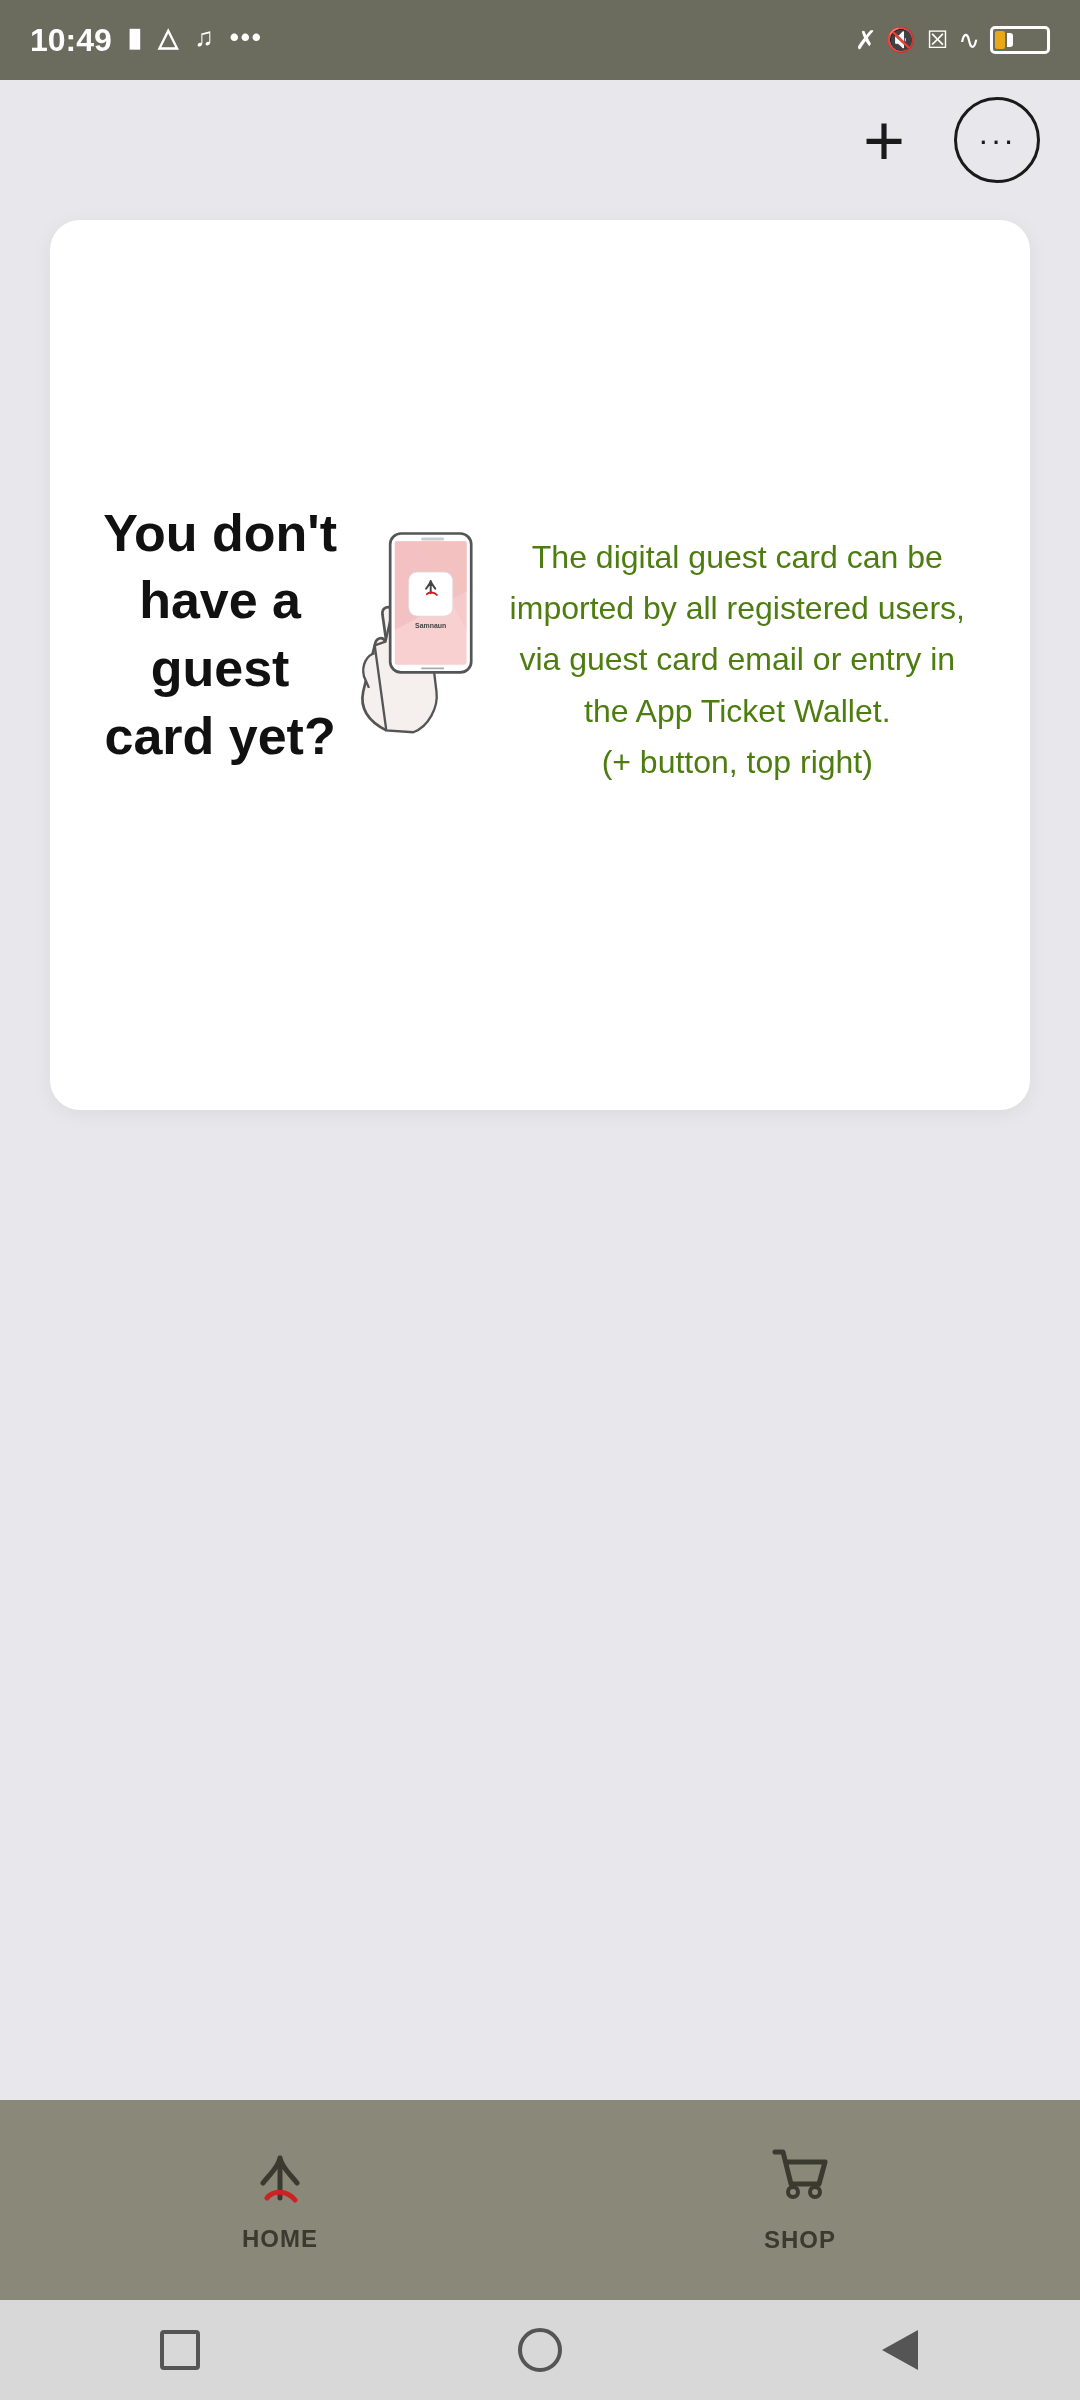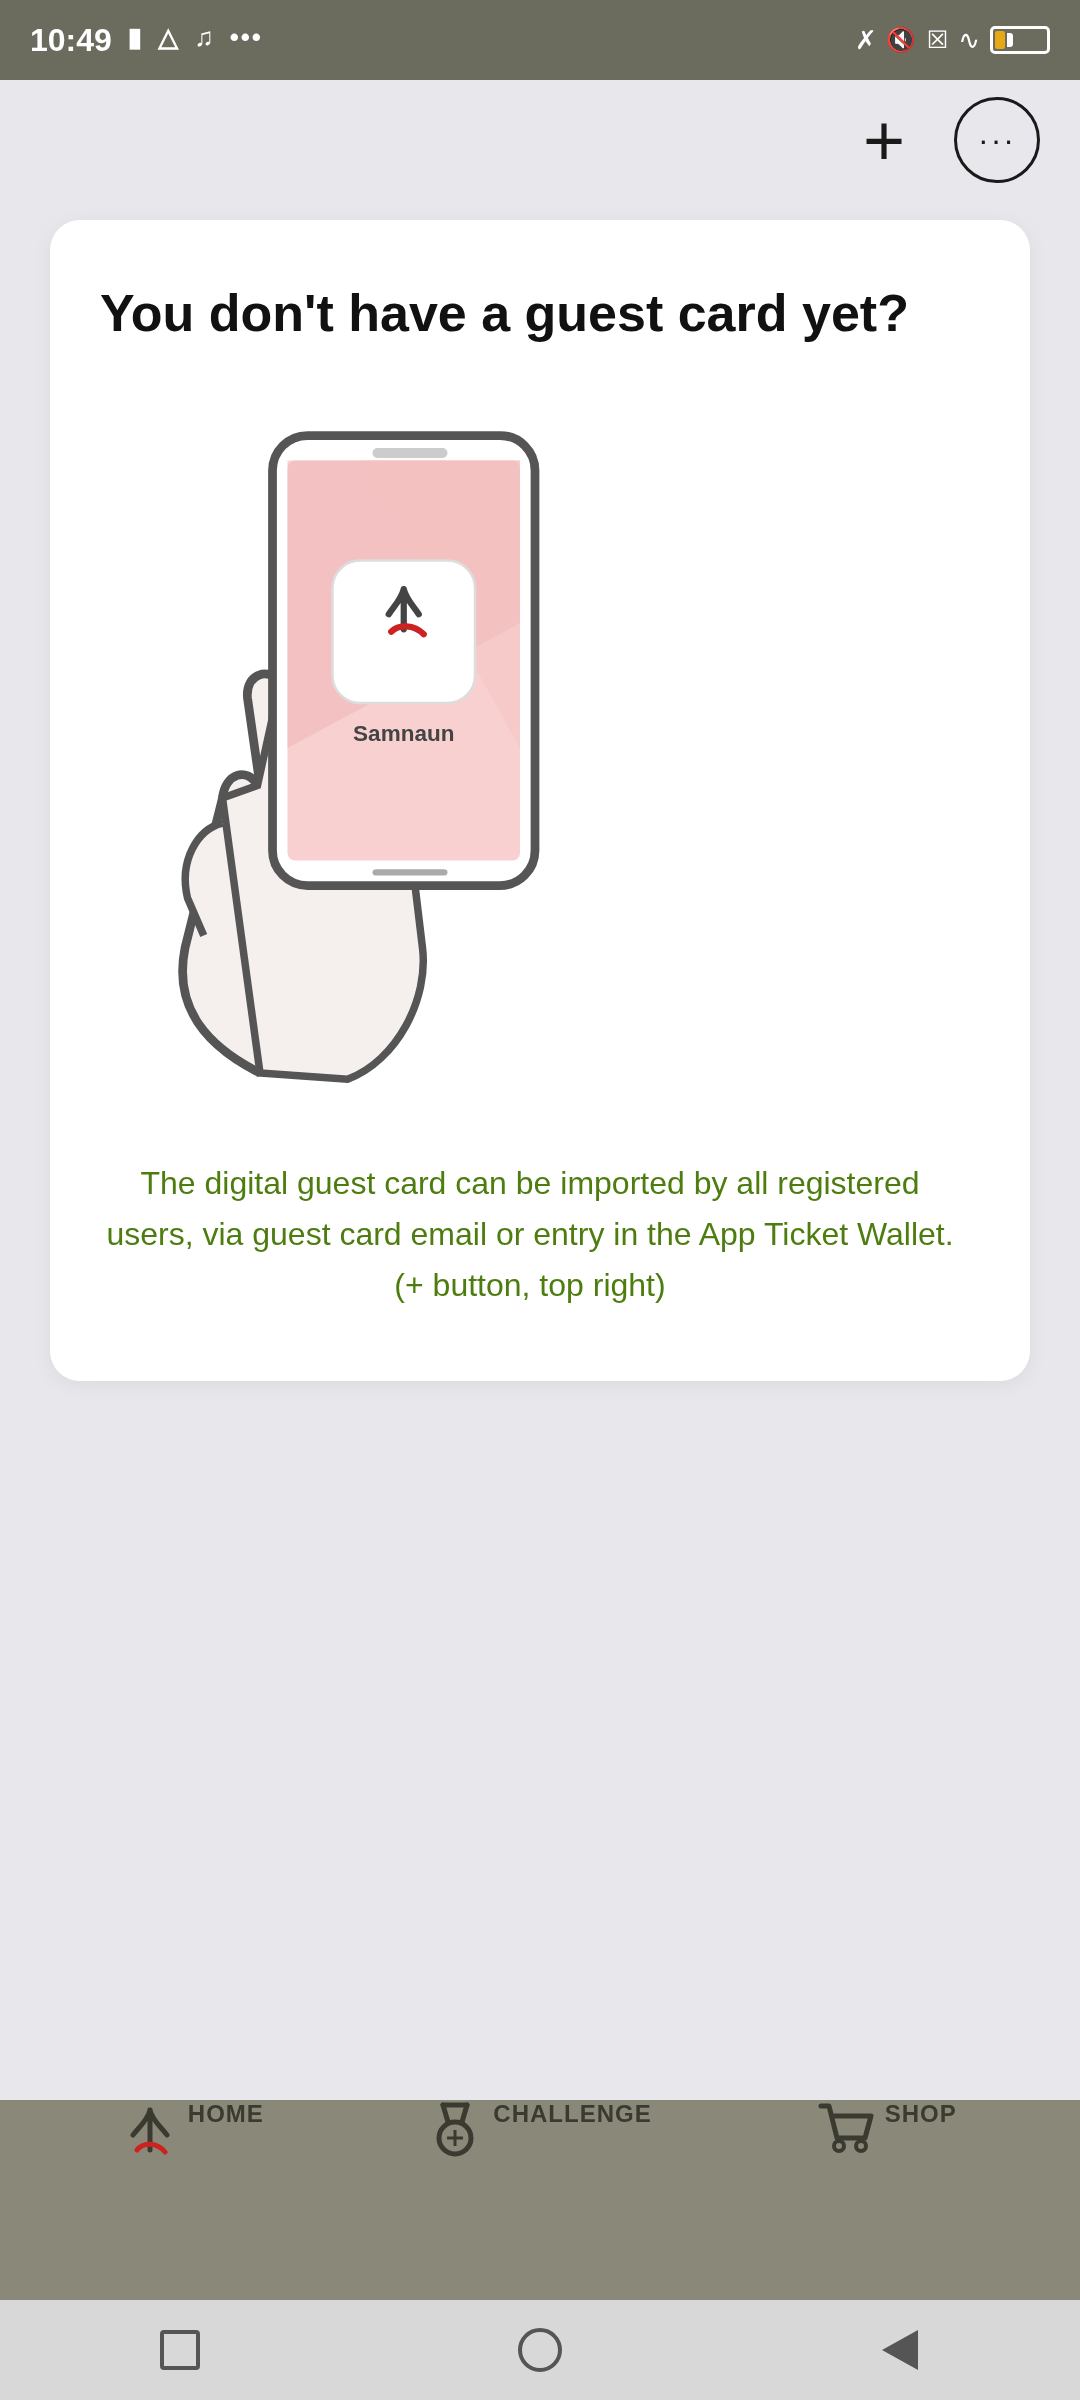--- a/index.html
+++ b/index.html
@@ -126,22 +126,21 @@
     }
 
     
     .card {
       background: #fff;
       border-radius: 30px;
       width: 100%;
       max-width: 980px;
       padding: 60px 50px 70px 50px;
       display: flex;
-      flex-direction: column;
-      align-items: flex-start;
+      align-items: center;
       box-shadow: 0 4px 20px rgba(0,0,0,0.06);
     }
 
     .card-title {
       font-size: 52px;
       font-weight: 800;
       color: #111;
       text-align: center;
       line-height: 1.3;
       margin-bottom: 50px;
@@ -177,21 +176,22 @@
       height: 200px;
       background: #8a8878;
       display: flex;
       align-items: center;
       justify-content: space-around;
       padding: 0 20px;
     }
 
     .nav-item {
       display: flex;
-      flex-direction: row;
+      flex-direction: column;
+      align-items: center;
       justify-content: center;
       gap: 10px;
       cursor: pointer;
       flex: 1;
       height: 100%;
       background: none;
       border: none;
     }
 
     .nav-item.active .nav-label {
@@ -356,33 +356,20 @@
       <svg width="55" height="55" viewBox="0 0 55 55" fill="none" xmlns="http://www.w3.org/2000/svg">
 
         <path d="M27 10 C25 20 16 27 10 35 M27 10 C29 20 38 27 44 35 M27 10 L27 50" stroke="#3a3a30" stroke-width="5" fill="none" stroke-linecap="round"></path>
         <path d="M14 50 C20 42 34 42 42 52" stroke="#cc2222" stroke-width="5" fill="none" stroke-linecap="round"></path>
       </svg>
     </span>
     <span class="nav-label">HOME</span>
   </button>
 
 
-  <button class="nav-item">
-    <span class="nav-icon">
-      <svg width="55" height="60" viewBox="0 0 55 60" fill="none" xmlns="http://www.w3.org/2000/svg">
-
-        <circle cx="27" cy="38" r="16" stroke="#3a3a30" stroke-width="5" fill="none"></circle>
-        <path d="M20 22 L15 5 M34 22 L39 5" stroke="#3a3a30" stroke-width="5" stroke-linecap="round"></path>
-        <path d="M15 5 L39 5" stroke="#3a3a30" stroke-width="5" stroke-linecap="round"></path>
-        <line x1="27" y1="30" x2="27" y2="46" stroke="#3a3a30" stroke-width="3"></line>
-        <line x1="19" y1="38" x2="35" y2="38" stroke="#3a3a30" stroke-width="3"></line>
-      </svg>
-    </span>
-    <span class="nav-label">CHALLENGE</span>
-  </button>
 
 
   <button class="nav-item">
     <span class="nav-icon">
       <svg width="58" height="58" viewBox="0 0 58 58" fill="none" xmlns="http://www.w3.org/2000/svg">
 
         <path d="M4 6 L12 6 L20 38 L48 38 L54 16 L16 16" stroke="#3a3a30" stroke-width="5" fill="none" stroke-linecap="round" stroke-linejoin="round"></path>
         <circle cx="22" cy="46" r="5" stroke="#3a3a30" stroke-width="4" fill="none"></circle>
         <circle cx="44" cy="46" r="5" stroke="#3a3a30" stroke-width="4" fill="none"></circle>
       </svg>

